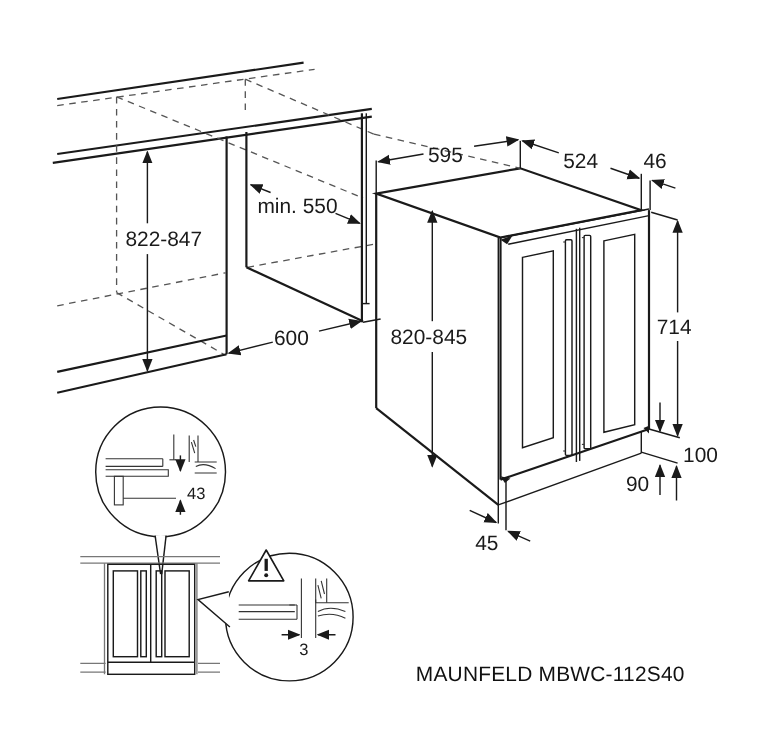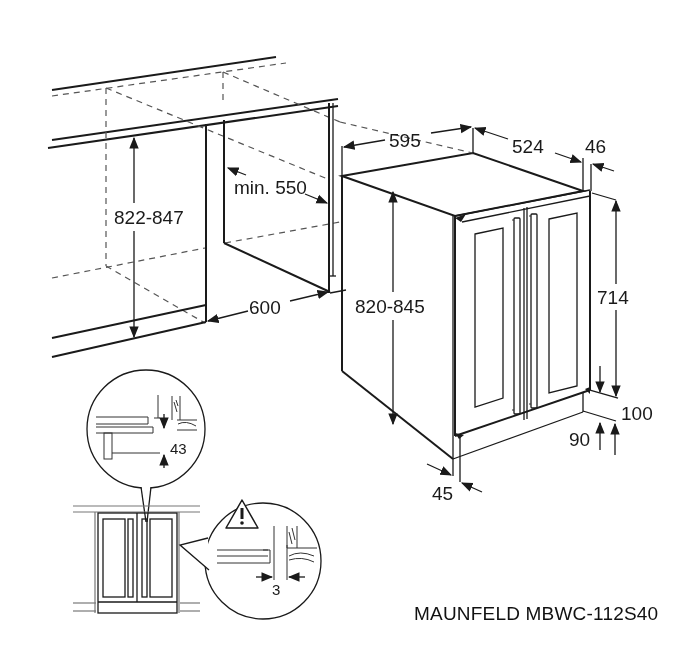--- a/index.html
+++ b/index.html
@@ -5,21 +5,21 @@
   html, body { margin:0; padding:0; background:#ffffff; }
   body { width:700px; height:668px; position:relative; overflow:hidden; font-family:"Liberation Sans", sans-serif; }
   svg { position:absolute; left:0; top:0; }
   .ln { stroke:#1a1a1a; fill:none; stroke-width:2; }
   .lt { stroke:#1a1a1a; fill:none; stroke-width:1.3; }
   .th { stroke:#333; fill:none; stroke-width:1; }
   .ds { stroke:#555; fill:none; stroke-width:1.2; stroke-dasharray:6 5; }
   .gr { stroke:#777; fill:none; stroke-width:1.2; }
   .dim { font-family:"Liberation Sans", sans-serif; font-size:19px; fill:#1a1a1a; }
   .dim-s { font-family:"Liberation Sans", sans-serif; font-size:15px; fill:#1a1a1a; }
-  .caption { position:absolute; left:378px; top:603px; font-size:19px; color:#111; letter-spacing:0.2px;margin-left:36px; }
+  .caption { position:absolute; left:378px; top:603px; font-size:19px; color:#111; letter-spacing:0.2px; }
 </style>
 </head>
 <body>
 
 <svg width="700" height="668" viewBox="0 0 700 668">
   <defs>
     <marker id="ar" viewBox="0 0 10 10" refX="9" refY="5" markerWidth="9" markerHeight="9" orient="auto-start-reverse">
       <path d="M0,1 L10,5 L0,9 Z" fill="#1a1a1a"></path>
     </marker>
   </defs>

